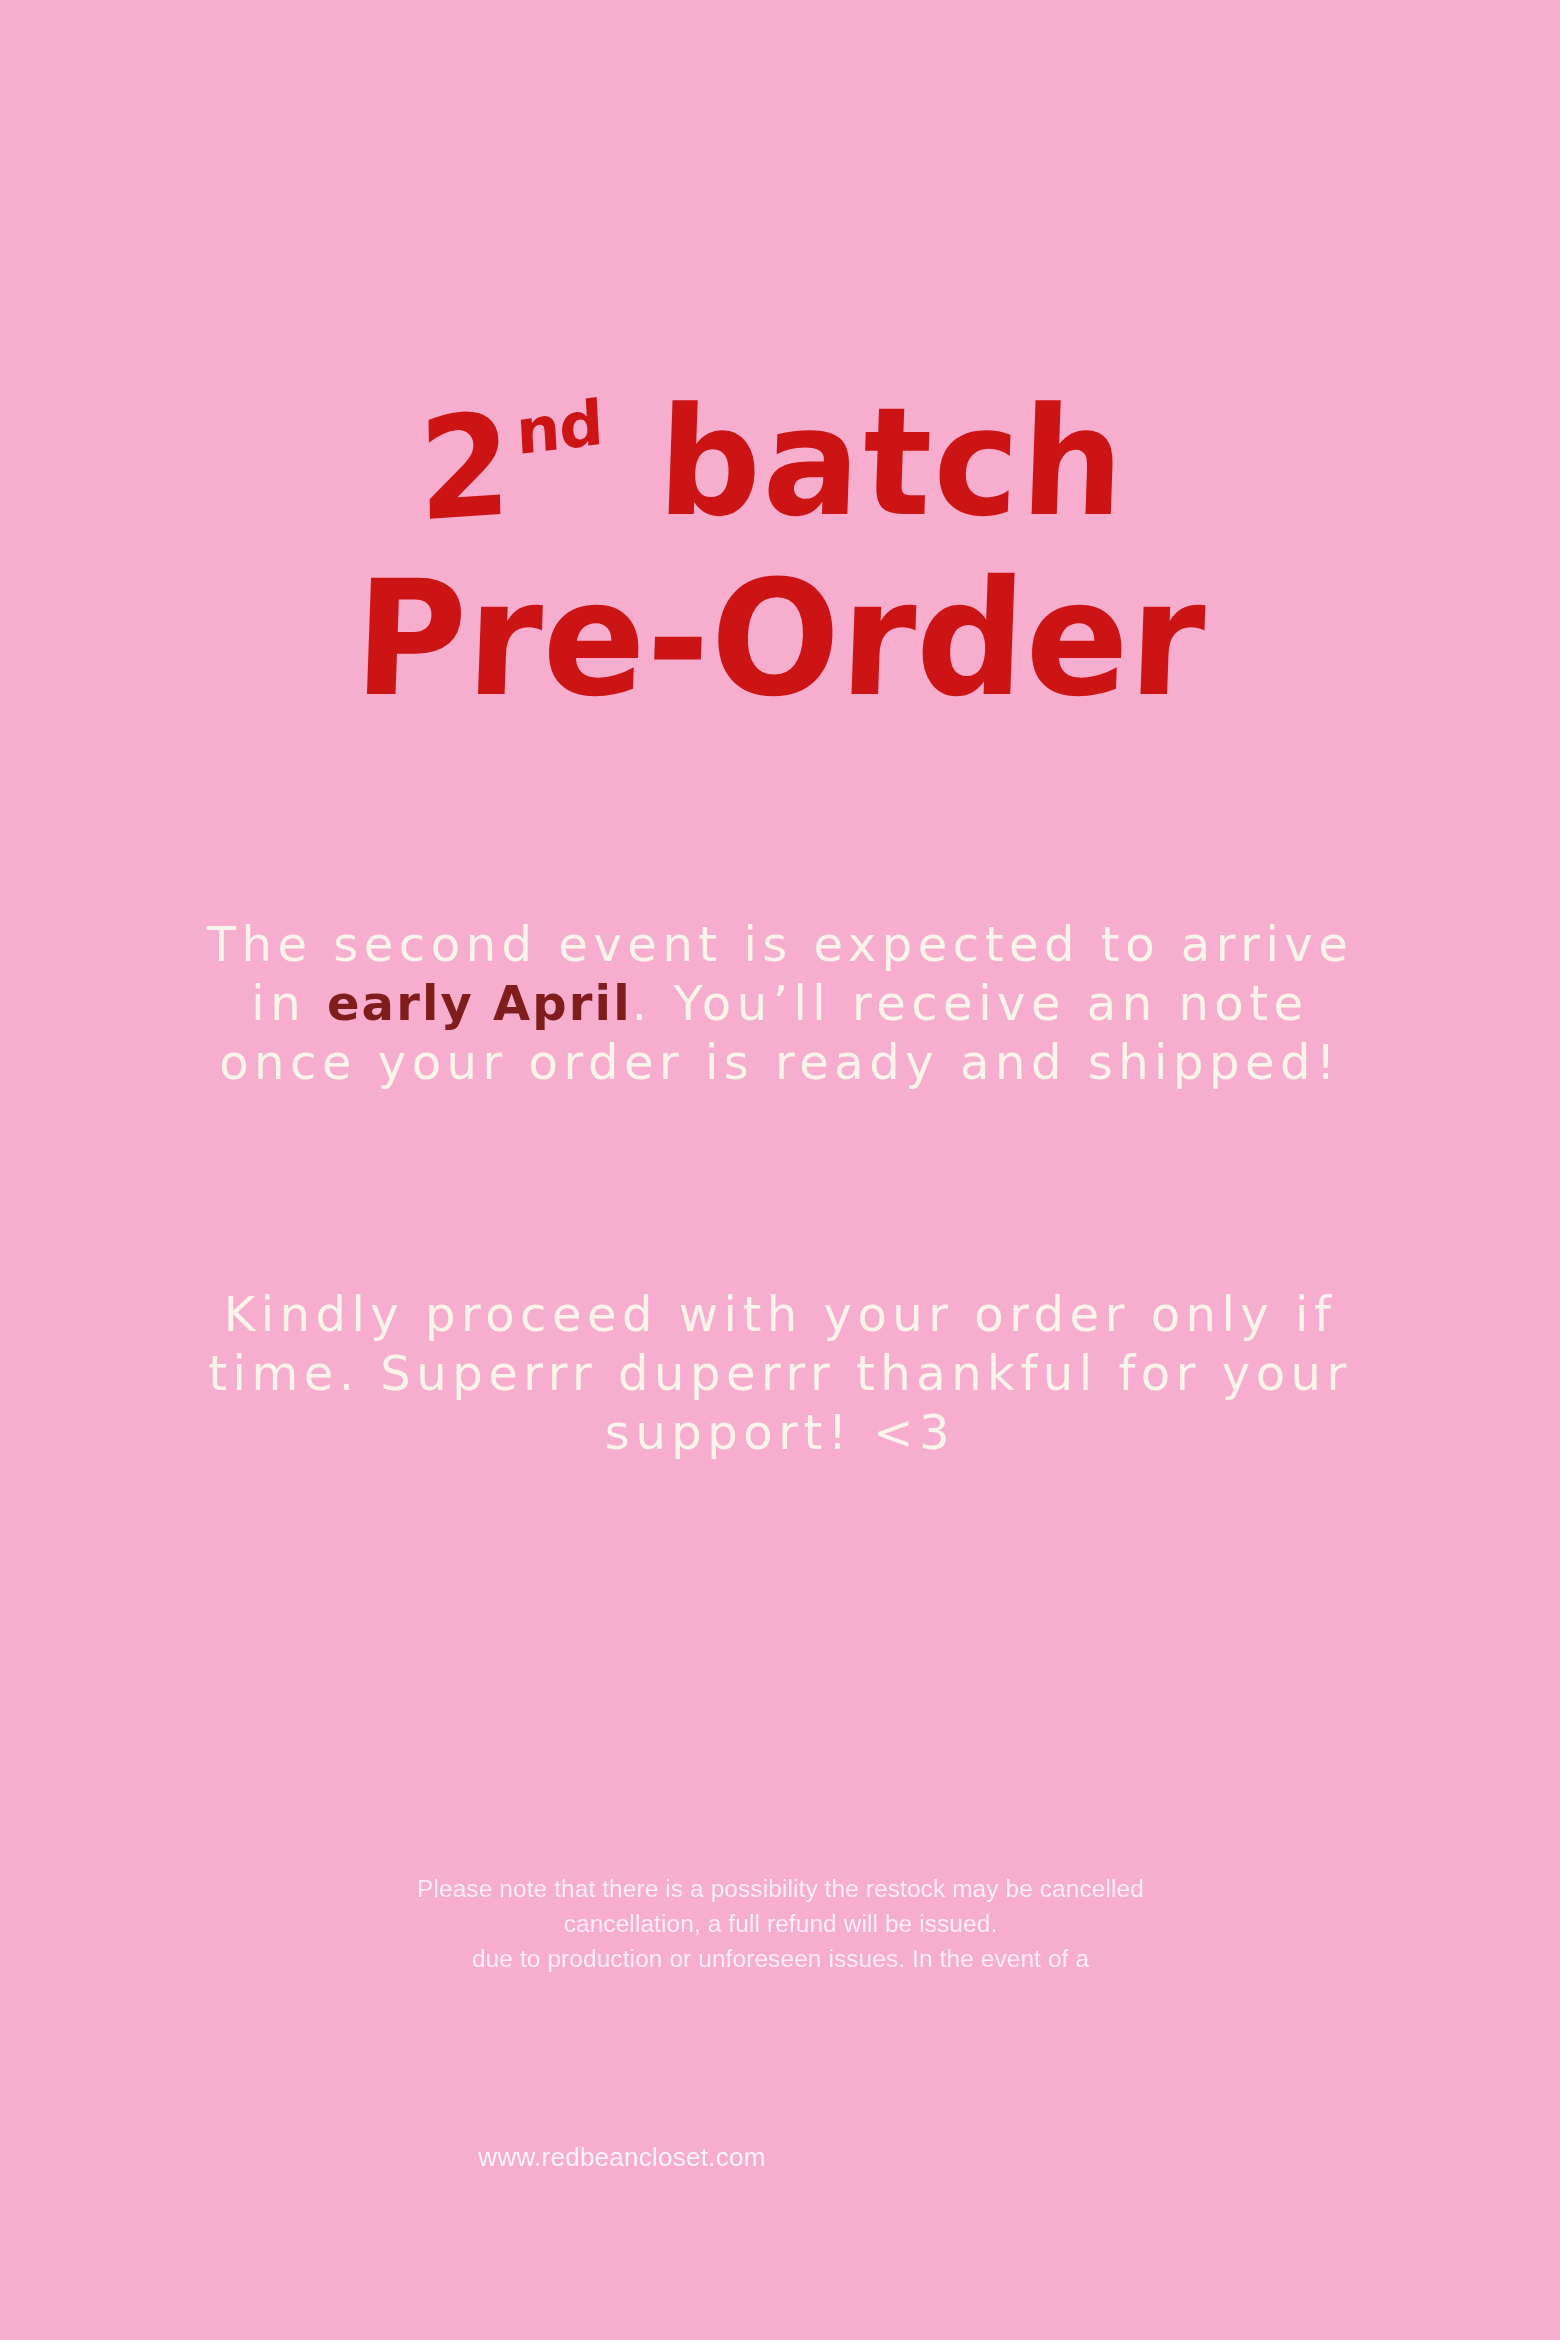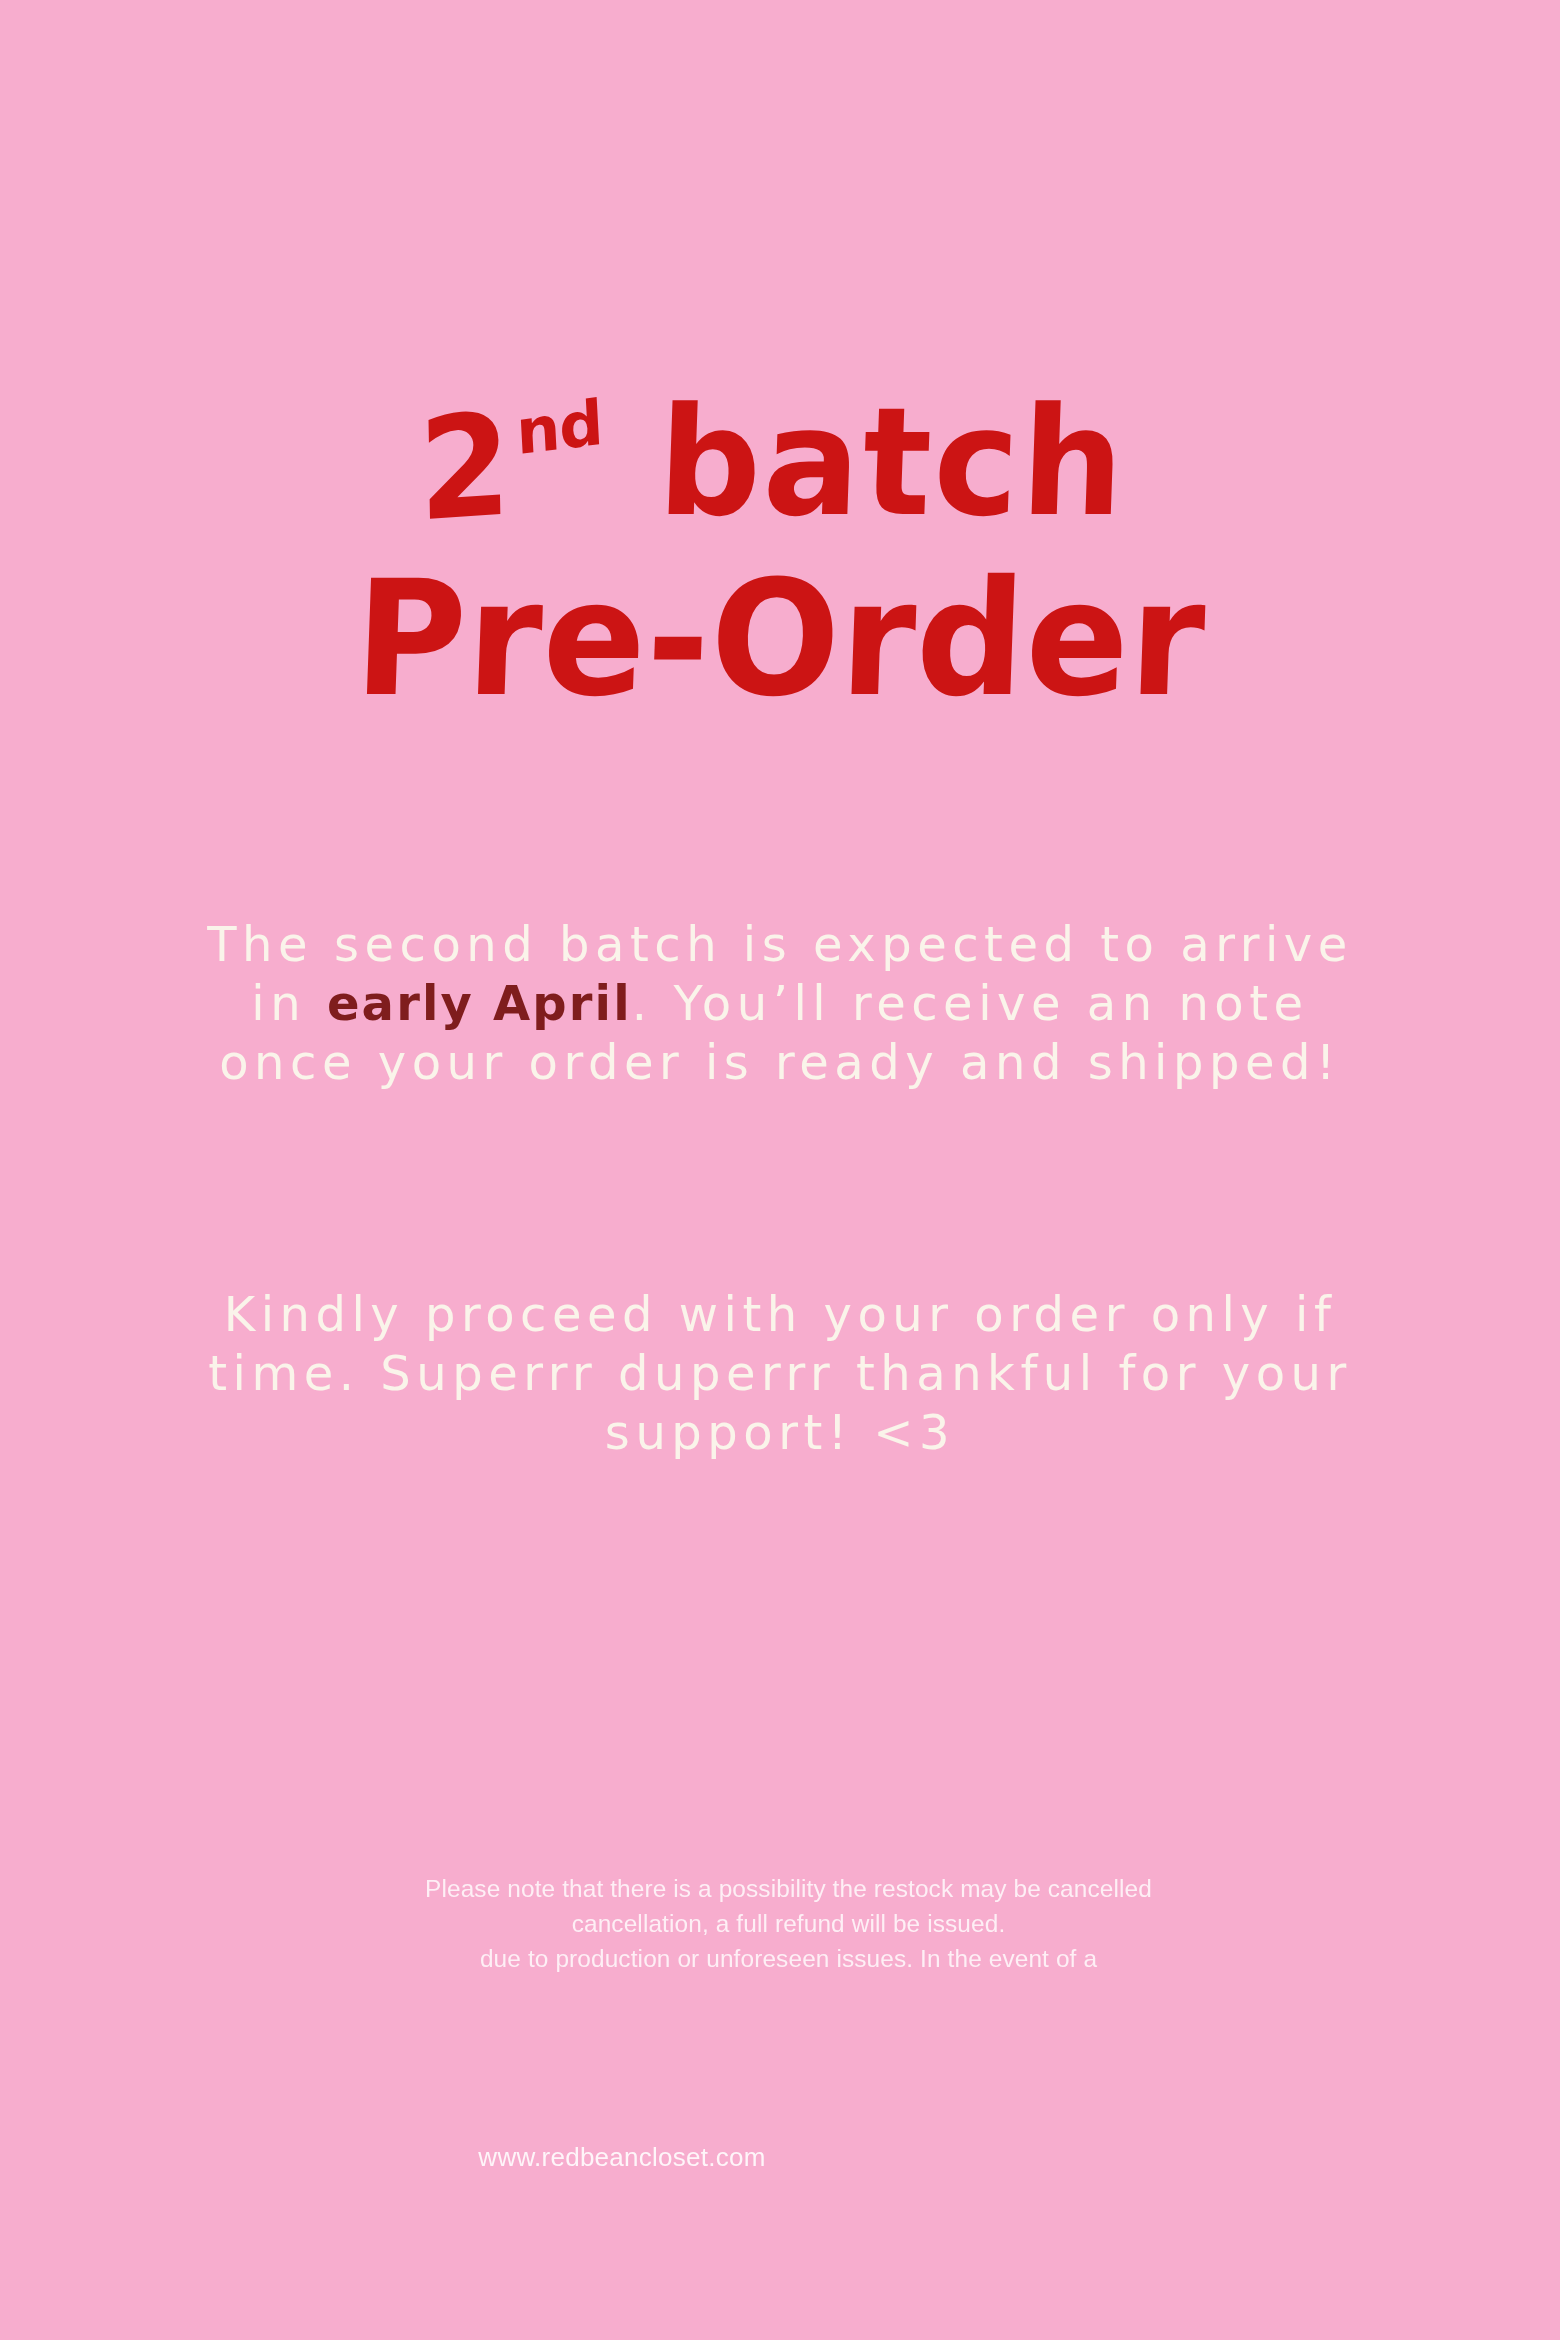--- a/index.html
+++ b/index.html
@@ -112,21 +112,21 @@
   .accent {
     color: #7f1d1d;
     font-weight: bold;
     letter-spacing: 0.045em;
   }
 
   
   .disclaimer {
     position: absolute;
     top: 1871px;
-    left: 301px;
+    left: 293px;
     width: 975px;
     text-align: center;
   }
   .disclaimer-line {
     display: block;
     color: rgba(255, 255, 255, 0.80);
     font-family: "Liberation Sans", sans-serif;
     font-size: 24.4px;
     line-height: 35px;
     letter-spacing: 0.005em;
@@ -152,21 +152,21 @@
 <body>
 
 <div id="poster">
 
   <div class="title-block">
     <span class="title-line title-line-1"><span class="t1-inner"><span class="num-2">2</span><span class="ord-nd">nd</span><span class="word-batch">batch</span></span></span>
     <span class="title-line title-line-2"><span class="word-preorder">Pre-Order</span></span>
   </div>
 
   <div class="body-block" id="para1">
-    <span class="body-line">The second batch is expected to arrive</span>
+    <span class="body-line">The second event is expected to arrive</span>
     <span class="body-line"><span>in </span><span class="accent">early April</span><span>. You’ll receive an note</span></span>
     <span class="body-line">once your order is ready and shipped!</span>
   </div>
 
   <div class="body-block" id="para2">
     <span class="body-line">Kindly proceed with your order only if</span>
     <span class="body-line">time. Superrr duperrr thankful for your</span>
     <span class="body-line">support! &lt;3</span>
   </div>
 

